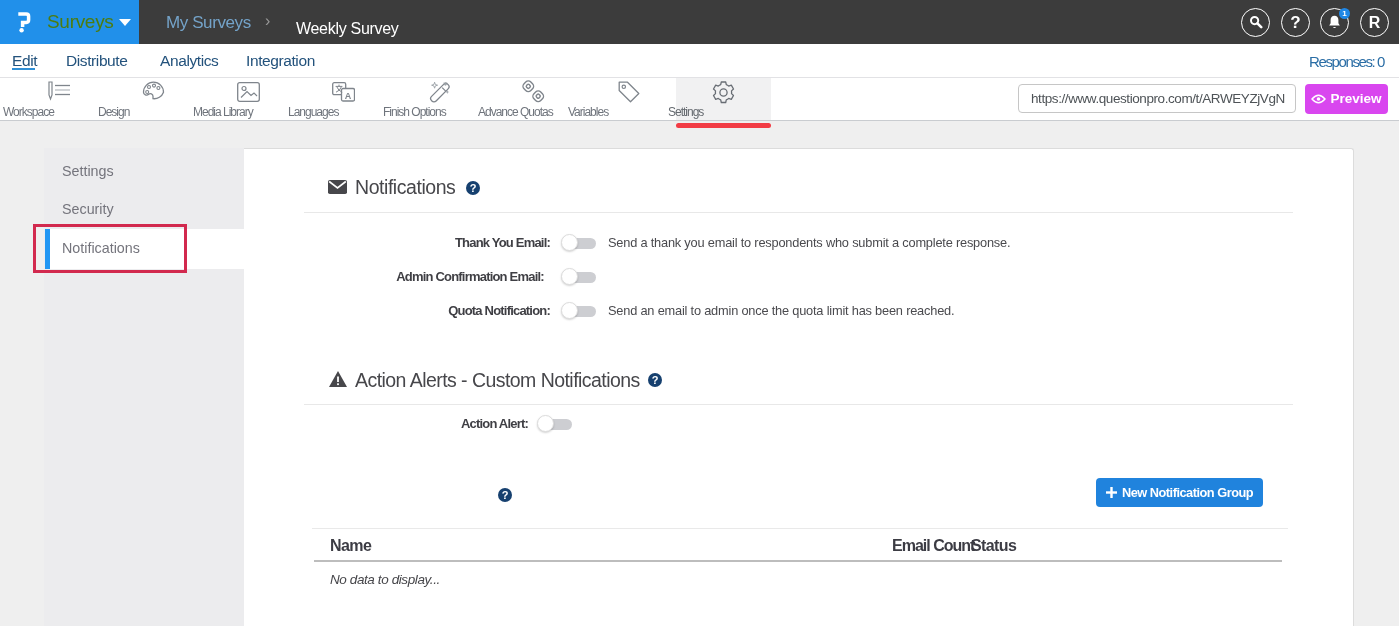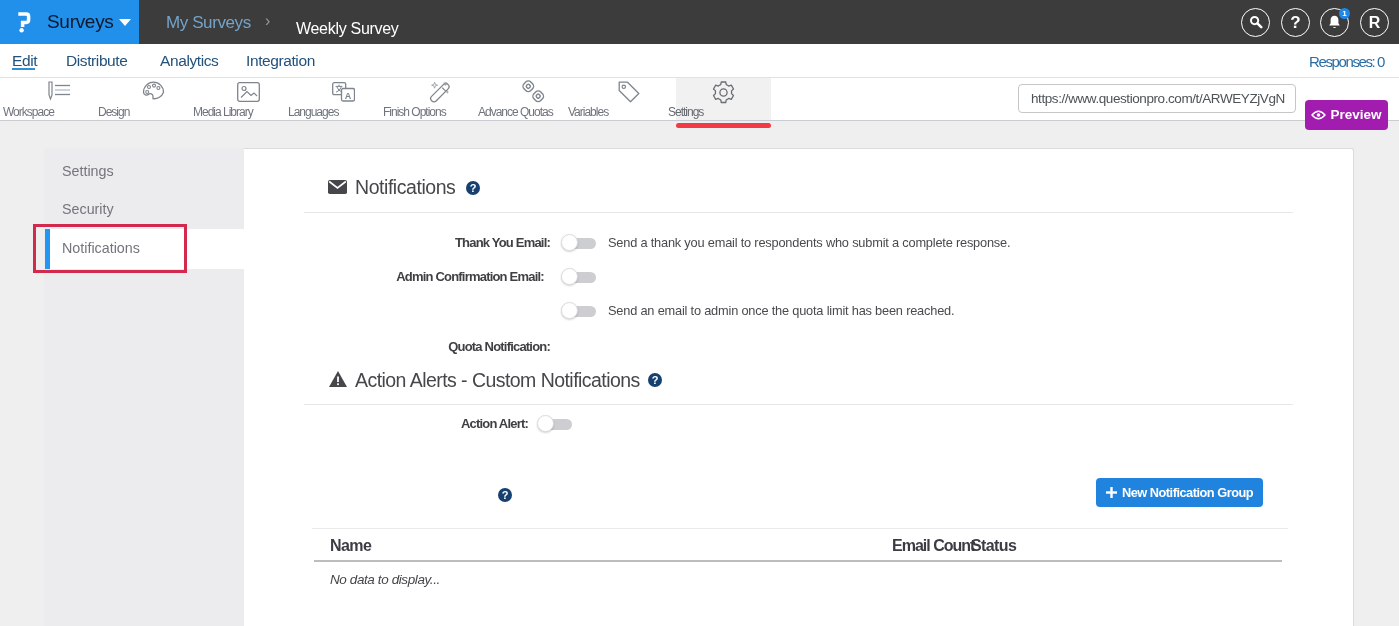--- a/index.html
+++ b/index.html
@@ -3,38 +3,38 @@
 <meta charset="utf-8">
 <style>
 * { margin:0; padding:0; box-sizing:border-box; }
 html,body { width:1399px; height:626px; overflow:hidden; }
 body { font-family:"Liberation Sans", sans-serif; background:#efefef; }
 .page { position:relative; width:1399px; height:626px; }
 .abs { position:absolute; }
 
 .topbar { left:0; top:0; width:1399px; height:44px; background:#3c3c3c; }
 .logoblock { left:0; top:0; width:139px; height:44px; background:#2190ea; }
-.surveys-txt { left:47px; top:11px; color:#0f172a; font-size:19px; letter-spacing:-0.3px; }
+.surveys-txt { left:47px; top:11px; color:#4d7c0f; font-size:19px; letter-spacing:-0.3px; }
 .caret { left:119px; top:19px; width:0; height:0; border-left:6px solid transparent; border-right:6px solid transparent; border-top:7px solid #fff; }
 .crumb1 { left:166px; top:13px; color:#74a3c9; font-size:17px; letter-spacing:-0.4px; }
 .crumbsep { left:265px; top:12px; color:#999; font-size:16px; }
 .crumb2 { left:296px; top:20px; color:#fff; font-size:16px; letter-spacing:-0.3px; }
 .topcircle { top:8px; width:29px; height:29px; border:1.5px solid #fff; border-radius:50%; color:#fff; text-align:center; }
 
 .tabrow { left:0; top:44px; width:1399px; height:34px; background:#fff; border-bottom:1px solid #e2e2e5; }
 .tab { top:52px; font-size:15.5px; letter-spacing:-0.4px; color:#23527c; }
 .editline { left:12px; top:68px; width:23px; height:2px; background:#2f8fd6; }
 .responses { top:53px; right:15px; font-size:15px; letter-spacing:-1.4px; color:#2a6da5; }
 
 .toolbar { left:0; top:78px; width:1399px; height:43px; background:#fff; border-bottom:1px solid #c9ccd0; }
 .toollabel { top:105px; font-size:12px; letter-spacing:-1px; color:#6f747c; text-align:left; width:110px; }
 .settings-bg { left:676px; top:78px; width:95px; height:42px; background:#f1f1f2; }
 .redbar { left:676px; top:123px; width:95px; height:5px; background:#f23c45; border-radius:2.5px; }
 .urlinput { left:1018px; top:84px; width:278px; height:29px; background:#fff; border:1px solid #c6c6c6; border-radius:4px; font-size:13.5px; letter-spacing:-0.42px; color:#4e5357; line-height:27px; padding-left:12px; }
-.previewbtn { left:1305px; top:84px; width:83px; height:30px; background:#a21caf; border-radius:4px; color:#fff; font-size:13.5px; font-weight:bold; line-height:30px; text-align:center;margin-top:16px; }
+.previewbtn { left:1305px; top:84px; width:83px; height:30px; background:#d946ef; border-radius:4px; color:#fff; font-size:13.5px; font-weight:bold; line-height:30px; text-align:center; }
 
 .panel { left:44px; top:148px; width:1310px; height:478px; background:#fff; border:1px solid #dcdcdc; border-bottom:none; border-radius:3px 3px 0 0; }
 .sidebar { left:44px; top:148px; width:200px; height:478px; background:#ececee; }
 .sideitem { left:62px; width:170px; height:39px; font-size:14.3px; letter-spacing:0px; color:#74747c; line-height:39px; }
 .activerow { left:45px; top:229px; width:199px; height:40px; background:#fff; }
 .bluebar { left:45px; top:229px; width:5px; height:40px; background:#2196f3; }
 .redbox { left:33px; top:224px; width:154px; height:49px; border:3px solid #d2294e; }
 
 .h1 { font-size:19.5px; letter-spacing:-0.9px; color:#47474b; }
 .divider { height:1px; background:#e8e8e8; left:304px; width:989px; }
@@ -184,21 +184,21 @@
   <div class="abs toggle" style="left:561px; top:234px;">
       <div class="track"></div>
       <div class="knob"></div>
     </div>
   <div class="abs rowdesc" style="left:608px; top:235px;">Send a thank you email to respondents who submit a complete response.</div>
   <div class="abs rowlabel" style="left:370px; top:269px; width:200px;text-align:center;">Admin Confirmation Email:</div>
   <div class="abs toggle" style="left:561px; top:268px;">
       <div class="track"></div>
       <div class="knob"></div>
     </div>
-  <div class="abs rowlabel" style="left:350px; top:303px; width:200px;margin-top:36px;">Quota Notification:</div>
+  <div class="abs rowlabel" style="left:350px; top:303px; width:200px;">Quota Notification:</div>
   <div class="abs toggle" style="left:561px; top:302px;">
       <div class="track"></div>
       <div class="knob"></div>
     </div>
   <div class="abs rowdesc" style="left:608px; top:303px;">Send an email to admin once the quota limit has been reached.</div>
 
   <svg class="abs" style="left:329px; top:371px;" width="18" height="16" viewBox="0 0 18 16">
     <path d="M9 0 L18 16 L0 16 Z" fill="#47474b"></path>
     <rect x="8.1" y="5.5" width="1.8" height="5.5" fill="#fff"></rect>
     <rect x="8.1" y="12.3" width="1.8" height="1.8" fill="#fff"></rect>

